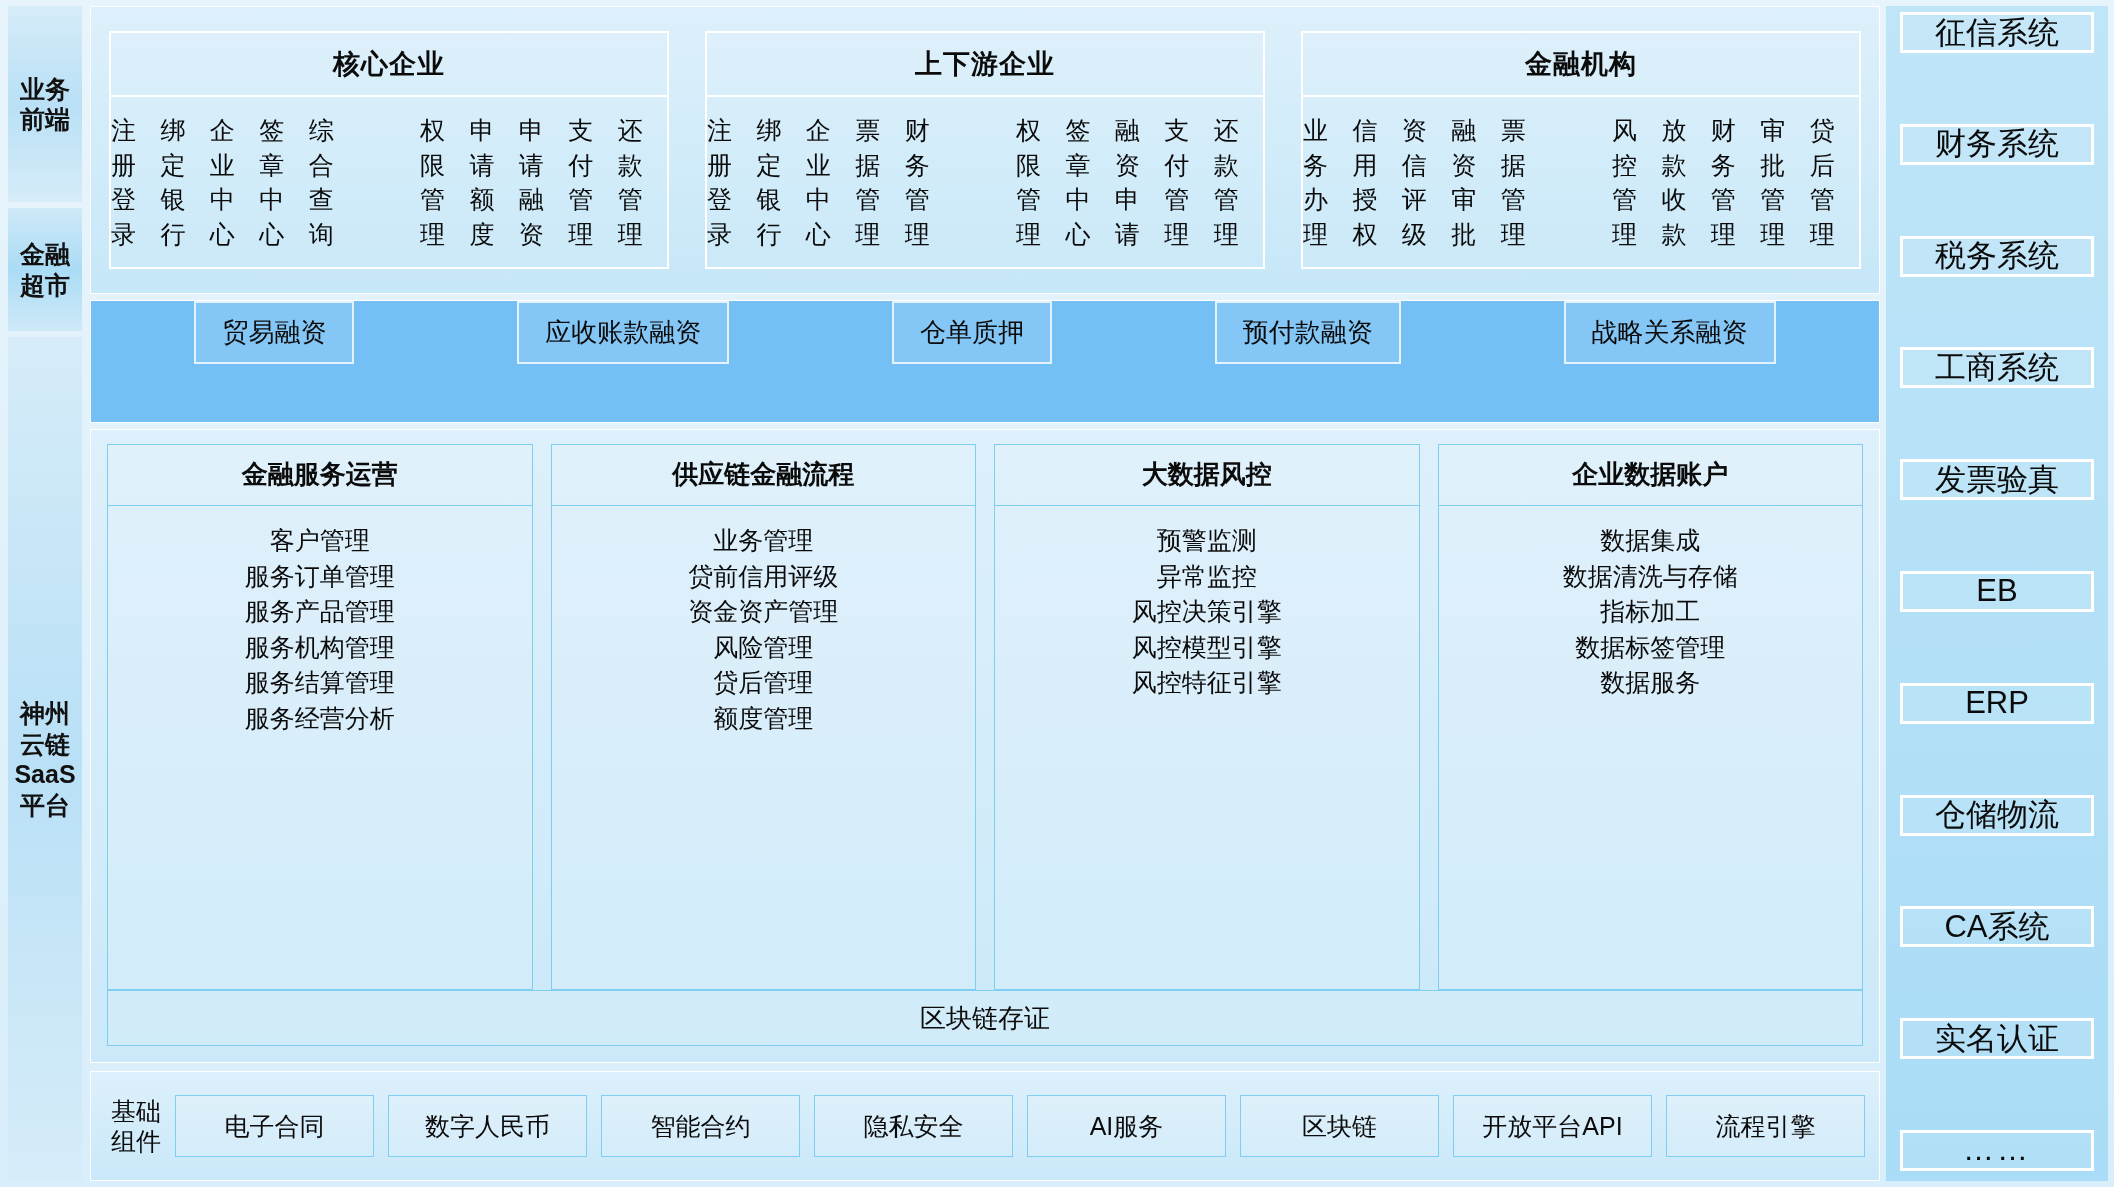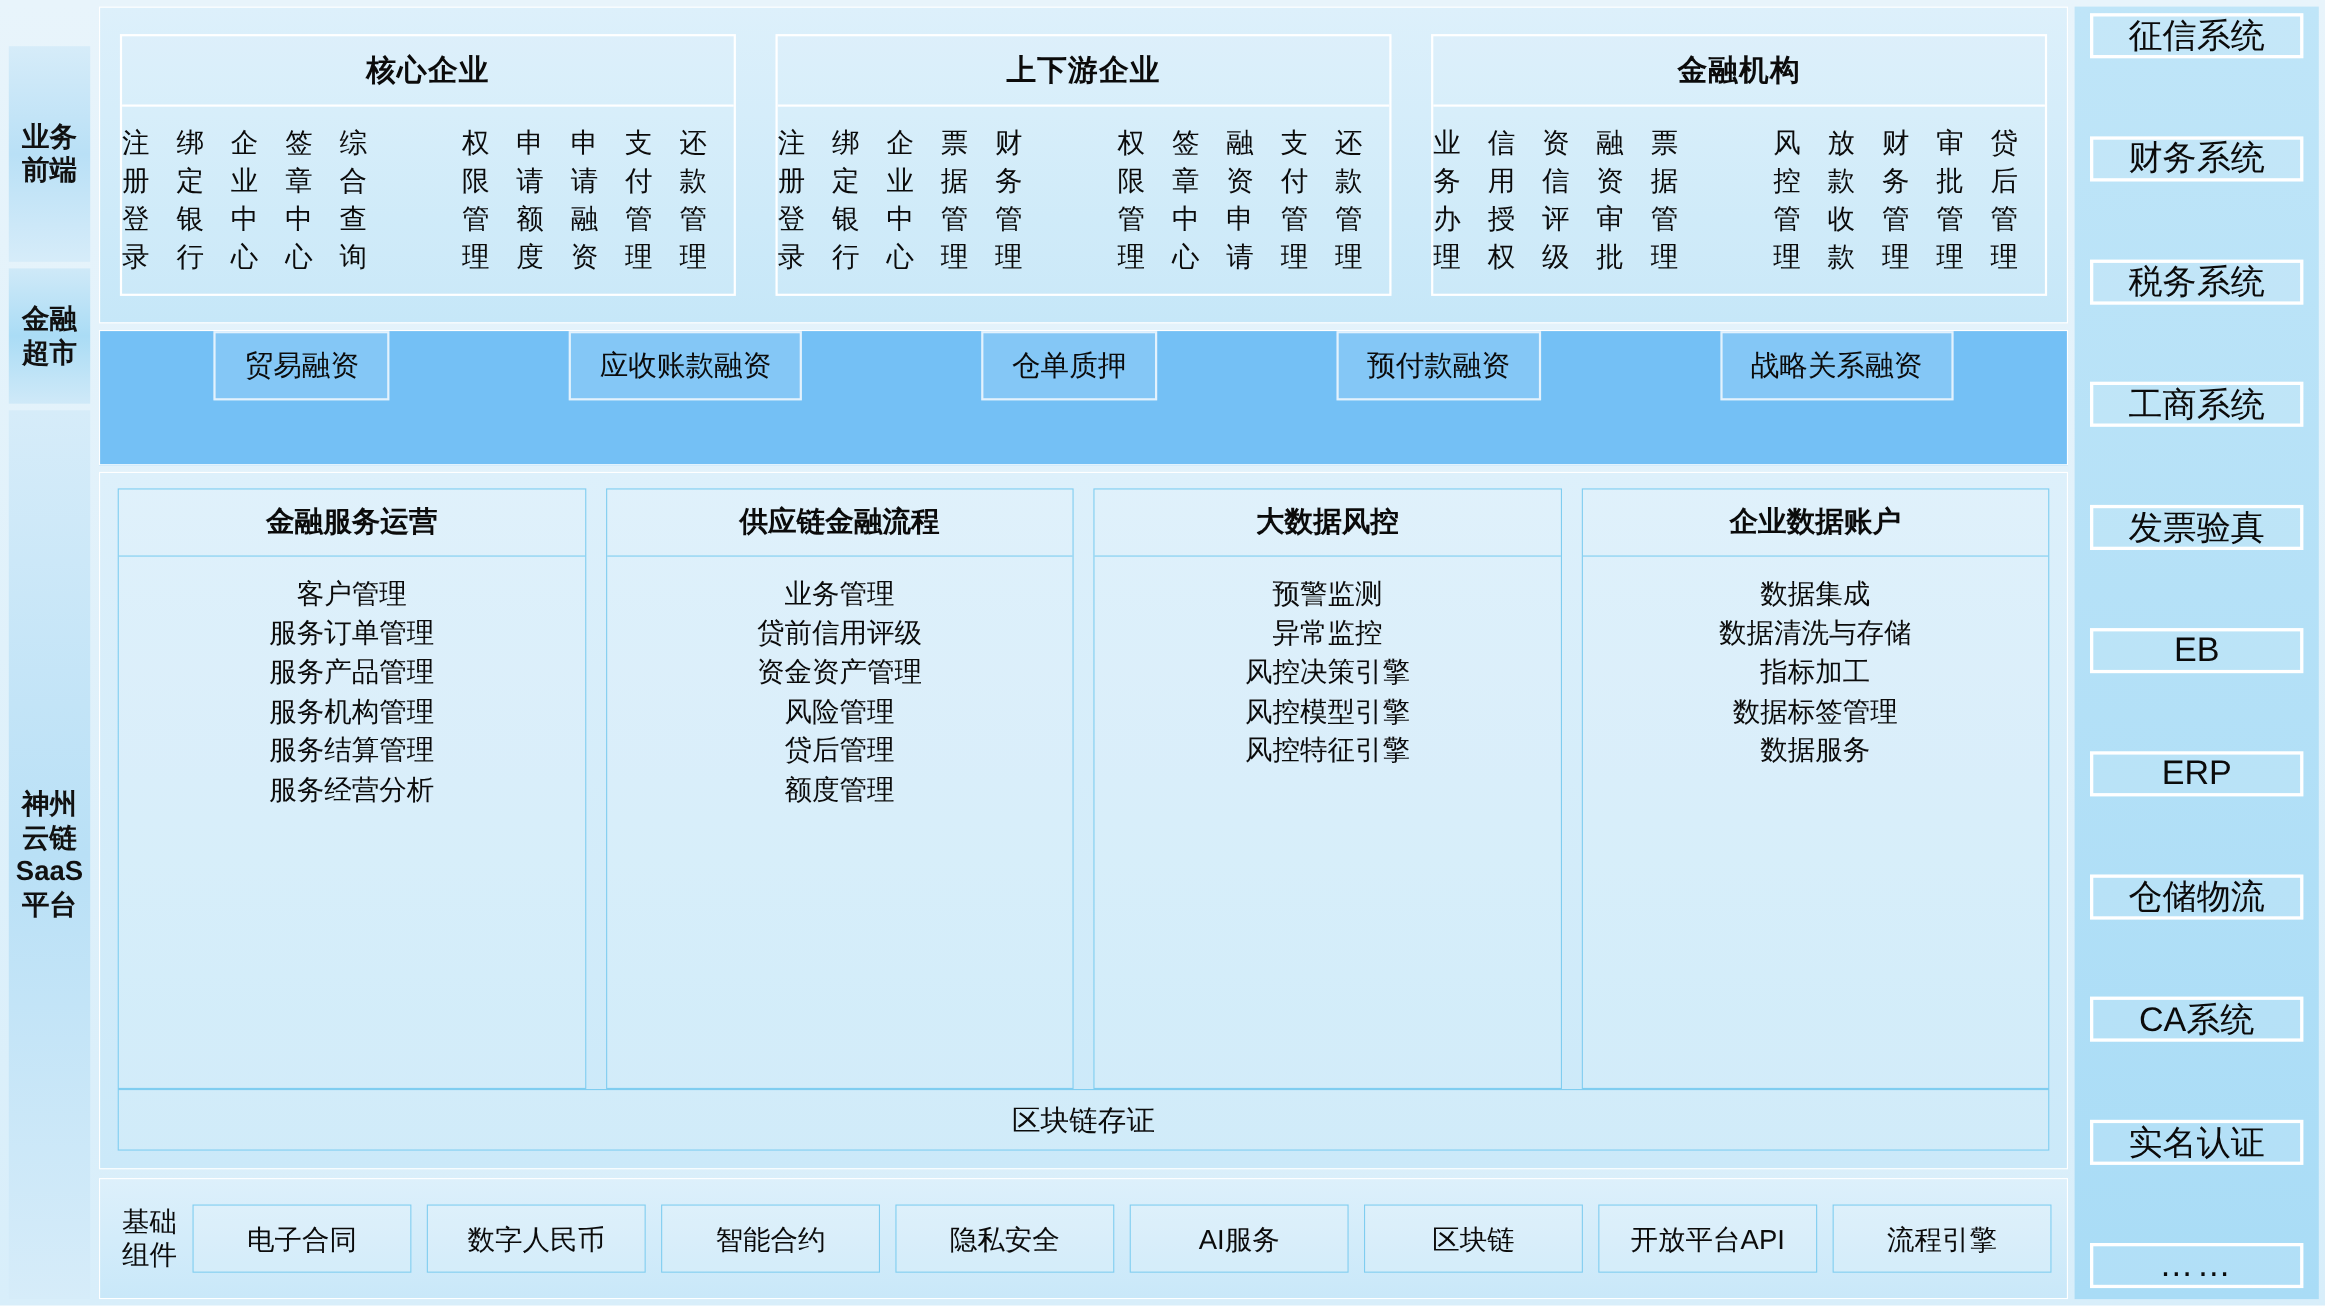--- a/index.html
+++ b/index.html
@@ -34,21 +34,21 @@
     color: #111;
     font-weight: bold;
     font-size: 25px;
     line-height: 1.22;
     text-align: center;
     display: flex;
     align-items: center;
     justify-content: center;
     box-sizing: border-box;
   }
-  .rl-front { height: 196px; margin-bottom: 6px; margin-top: 36px; }
+  .rl-front { height: 196px; margin-bottom: 6px; }
   .rl-market {
     height: 123px; margin-bottom: 6px;
     background: linear-gradient(180deg, #cfe9f8 0%, #aadcf5 50%, #cfe9f8 100%);
   }
   .rl-saas { flex: 1 1 auto; }
 
   
   .center-col {
     flex: 1 1 auto;
     display: flex;

